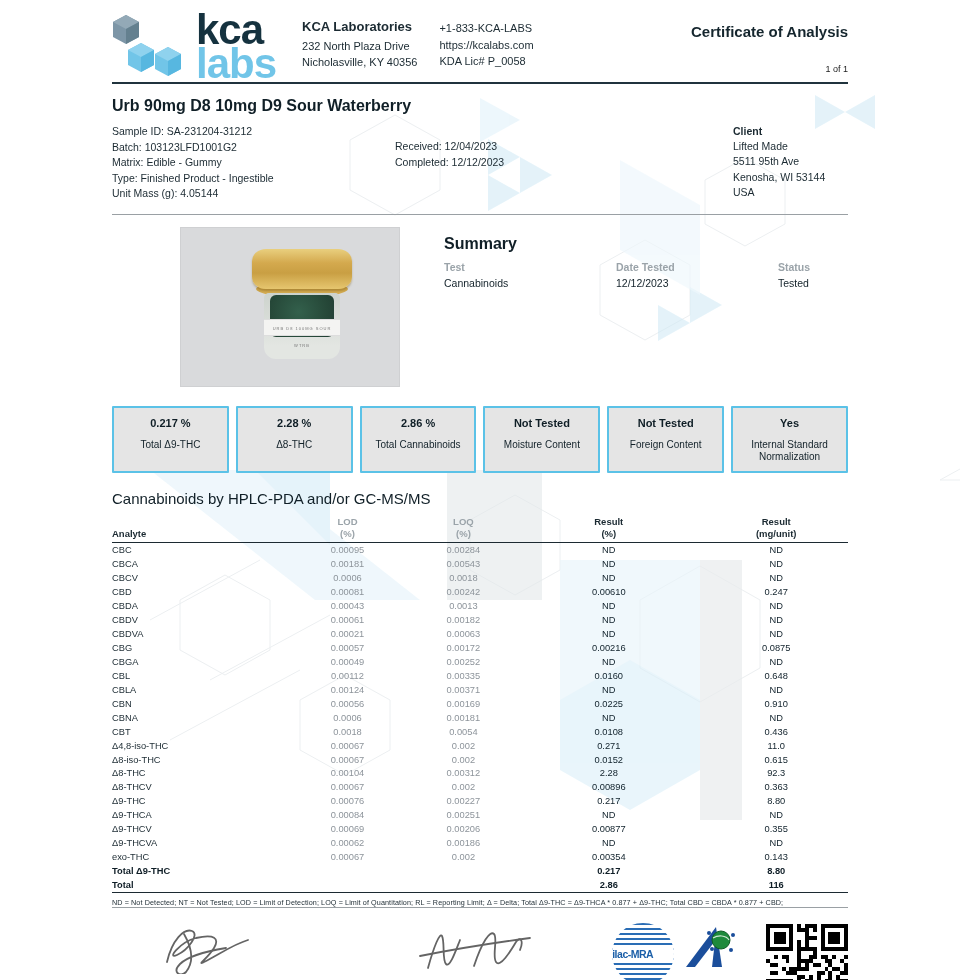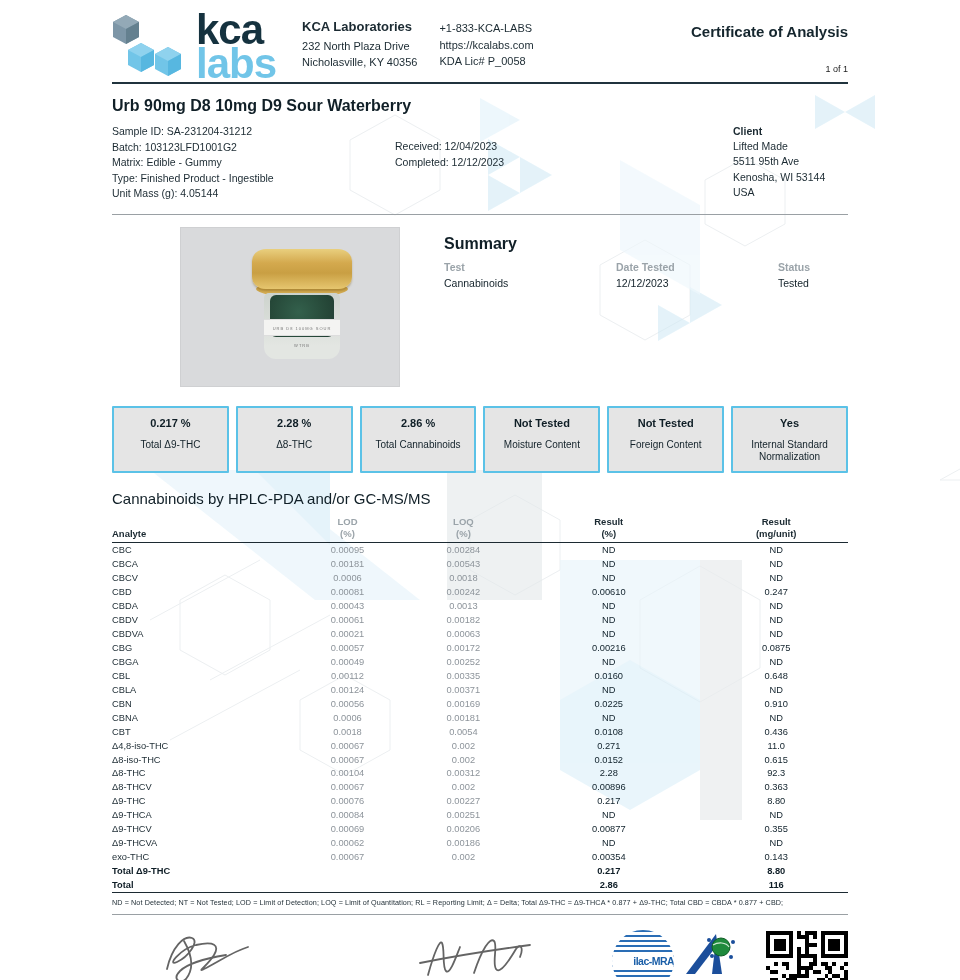--- a/index.html
+++ b/index.html
@@ -76,34 +76,34 @@
   th.h-analyte { text-align:left; font-weight:bold; width:23%; }
   th.h-lod, th.h-loq { color:#9aa3a9; font-weight:bold; text-align:center; }
   th.h-lod { width:18%; } th.h-loq { width:13.5%; }
   th.h-res { width:26%; text-align:center; } th.h-mg { width:19.5%; text-align:center; }
   table.cannab td { font-size:9.3px; padding:0.8px 0; line-height:1.33; }
   td.col-analyte { text-align:left; }
   td.col-lod, td.col-loq { text-align:center; color:#8d949b; }
   td.col-res, td.col-mg { text-align:center; color:#10212b; }
   tr.bold td { font-weight:bold; color:#0e1d26; }
   table.cannab tbody { border-bottom:1.5px solid #1c2a32; }
-  .footnote { font-size:7.2px; color:#1c2a32; margin-top:5px; padding-bottom:7px;
+  .footnote { font-size:7.2px; color:#1c2a32; margin-top:5px; 
               border-bottom:1px solid #9aa0a4; letter-spacing:0.1px; }
 
   
   .sig-row { display:flex; margin-top:14px; align-items:flex-start; }
   .sig-block { width:230px; text-align:center; }
   .sig-block + .sig-block { margin-left:28px; }
   .sig-img { height:52px; }
   .accr-cluster { margin-left:24px; width:150px; text-align:center; }
   .accr-logos { display:flex; justify-content:center; align-items:center; gap:8px; height:64px; }
   .ilac { width:62px; height:62px; border-radius:50%; position:relative; overflow:hidden;
           background:repeating-linear-gradient(180deg,#2a6db5 0px,#2a6db5 2px,#ffffff 2px,#ffffff 5px); }
   .ilac-band { position:absolute; top:22px; left:0; width:100%; height:18px; background:#fff;
-               display:flex; align-items:center; justify-content:flex-end; }
+               display:flex; align-items:center; justify-content:flex-start; }
   .ilac-band span { font-size:10.5px; font-weight:bold; color:#1b5fa8; letter-spacing:-0.5px; }
   .pjla { width:58px; height:62px; position:relative; }
   .qr-wrap { margin-left:18px; padding-top:2px; }
 </style>
 </head>
 <body>
 
 <svg class="watermark" width="960" height="980" viewBox="0 0 960 980">
   <g fill="none" stroke="#eceff1" stroke-width="1">
     <polygon points="350,140 395,115 440,140 440,190 395,215 350,190"></polygon>

